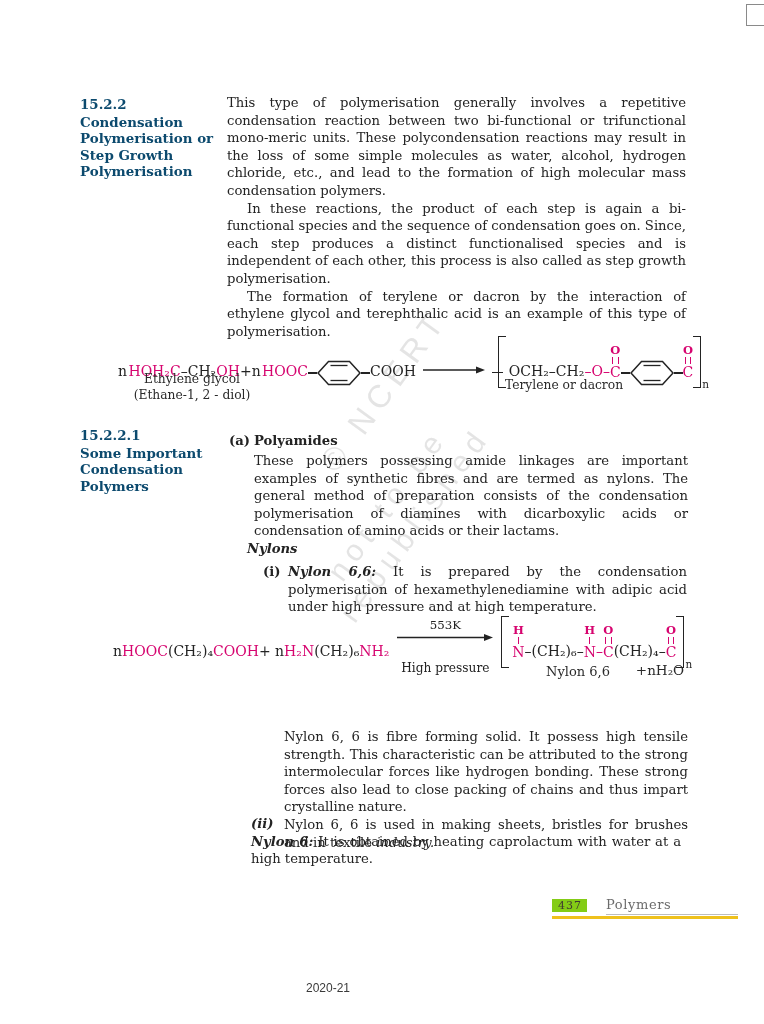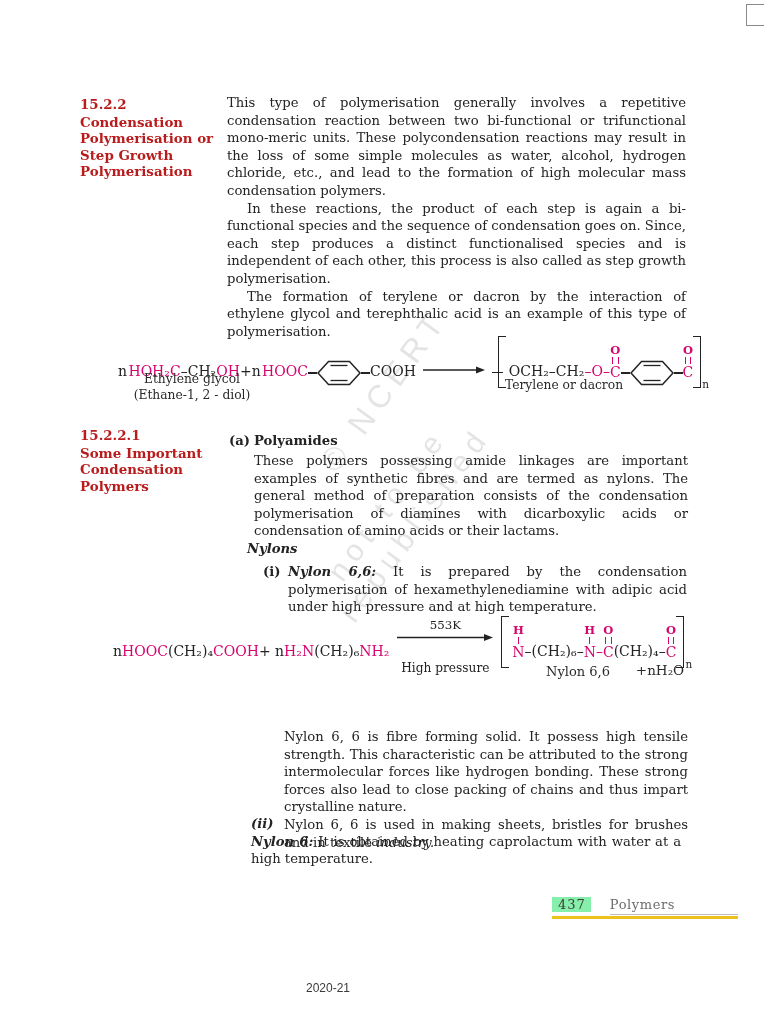--- a/index.html
+++ b/index.html
@@ -9,21 +9,21 @@
   
   .corner-square{position:absolute;top:4px;right:-5px;width:21px;height:20px;border:1.6px solid #8a8a8a;background:#fff;}
   
   .watermark{position:absolute;left:150px;top:400px;width:480px;transform:rotate(-54deg);transform-origin:center;
              color:#cfcfcf;opacity:.55;z-index:0;text-align:center;letter-spacing:7px;
              font-family:"Liberation Sans",sans-serif;}
   .watermark .w1{font-size:32px;margin-bottom:34px;padding-left:120px;}
   .watermark .w2{font-size:30px;padding-right:60px;}
   .content{position:relative;z-index:1;}
   
-  .side{position:absolute;left:80px;width:152px;font-weight:bold;font-size:13.4px;line-height:16.6px;color:#b91c1c;
+  .side{position:absolute;left:80px;width:152px;font-weight:bold;font-size:13.4px;line-height:16.6px;color:#0c4a6e;
         font-family:"DejaVu Serif","Liberation Serif",serif;}
   .side .snum{margin-bottom:1px;}
   
   .textcol{position:absolute;font-size:13.2px;line-height:17.6px;text-align:justify;color:#232323;}
   .p{margin:0;}
   .p.indent{text-indent:20px;}
   
   .eq{position:absolute;font-size:14px;color:#222;}
   .frow{display:flex;align-items:flex-end;white-space:nowrap;}
   .mag{color:#d6046f;}
@@ -51,21 +51,21 @@
   .t-bi{font-weight:bold;font-style:italic;}
   .t-i{font-style:italic;}
   
   .li{position:absolute;display:flex;font-size:13.2px;line-height:17.6px;color:#232323;}
   .li .marker{flex:none;font-weight:bold;}
   .li .marker.it{font-style:italic;}
   .li .body{text-align:justify;}
   
   .footer{position:absolute;left:552px;top:897px;width:186px;display:flex;align-items:baseline;
           border-bottom:3px solid #efc11c;padding-bottom:1px;}
-  .pagenum{background:#86efac;color:#3f3c32;font-size:13px;padding:0 5px 0 6px;letter-spacing:1px;}
+  .pagenum{background:#84cc16;color:#3f3c32;font-size:11px;padding:0 5px 0 6px;letter-spacing:1px;}
   .chapname{color:#6b6b6b;font-size:13px;letter-spacing:.6px;margin-left:19px;flex:1;
             border-bottom:1px solid #bdbdbd;padding-bottom:2px;}
   .year{position:absolute;left:0;top:981px;width:656px;text-align:center;font-size:12px;color:#3a3a3a;
         font-family:"Liberation Sans",sans-serif;}
 </style>
 </head>
 <body>
 
 <div class="corner-square"></div>
 

